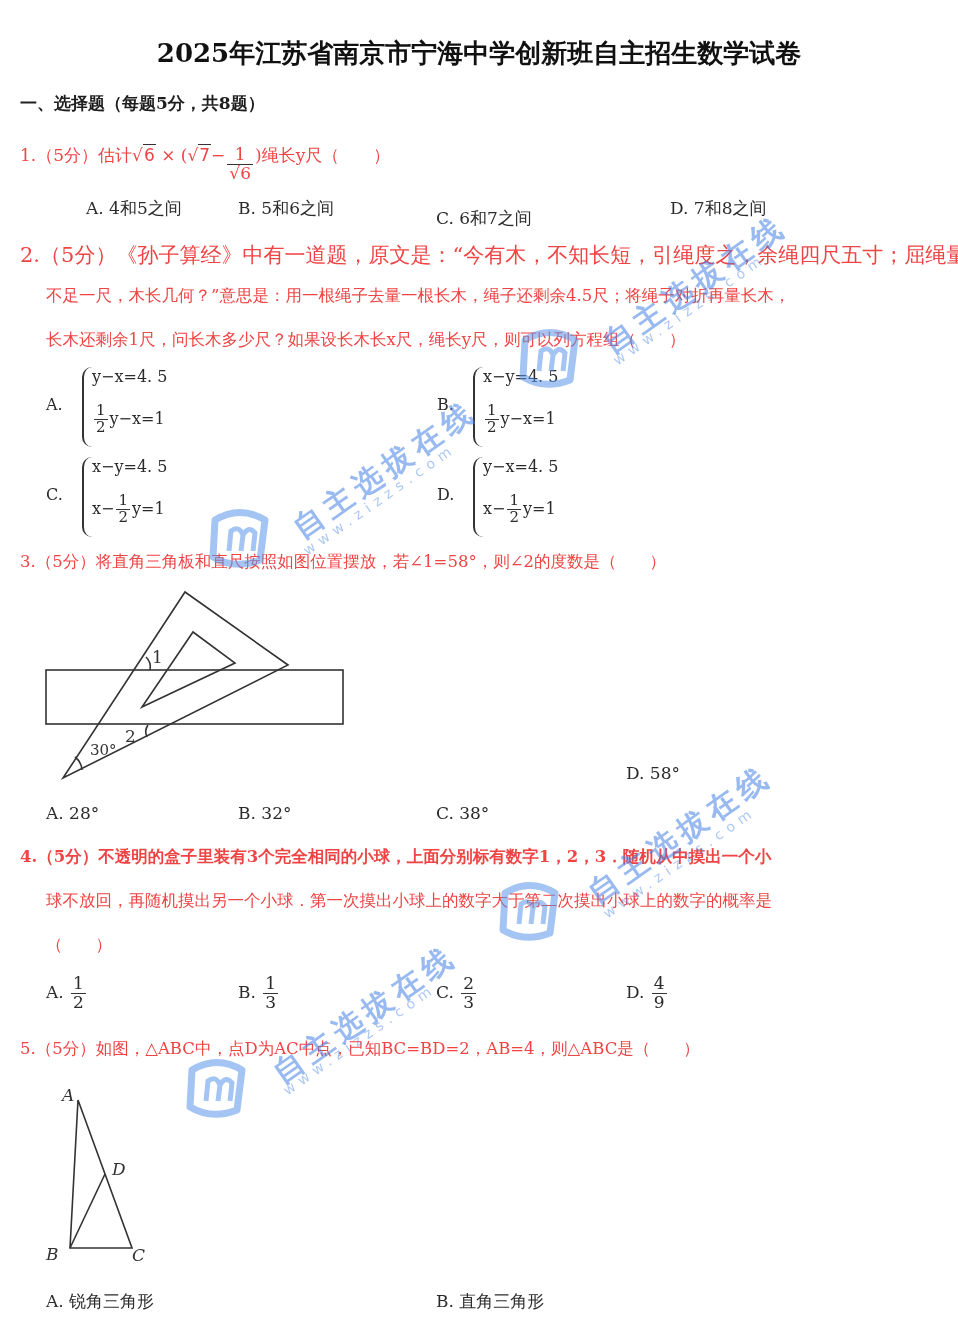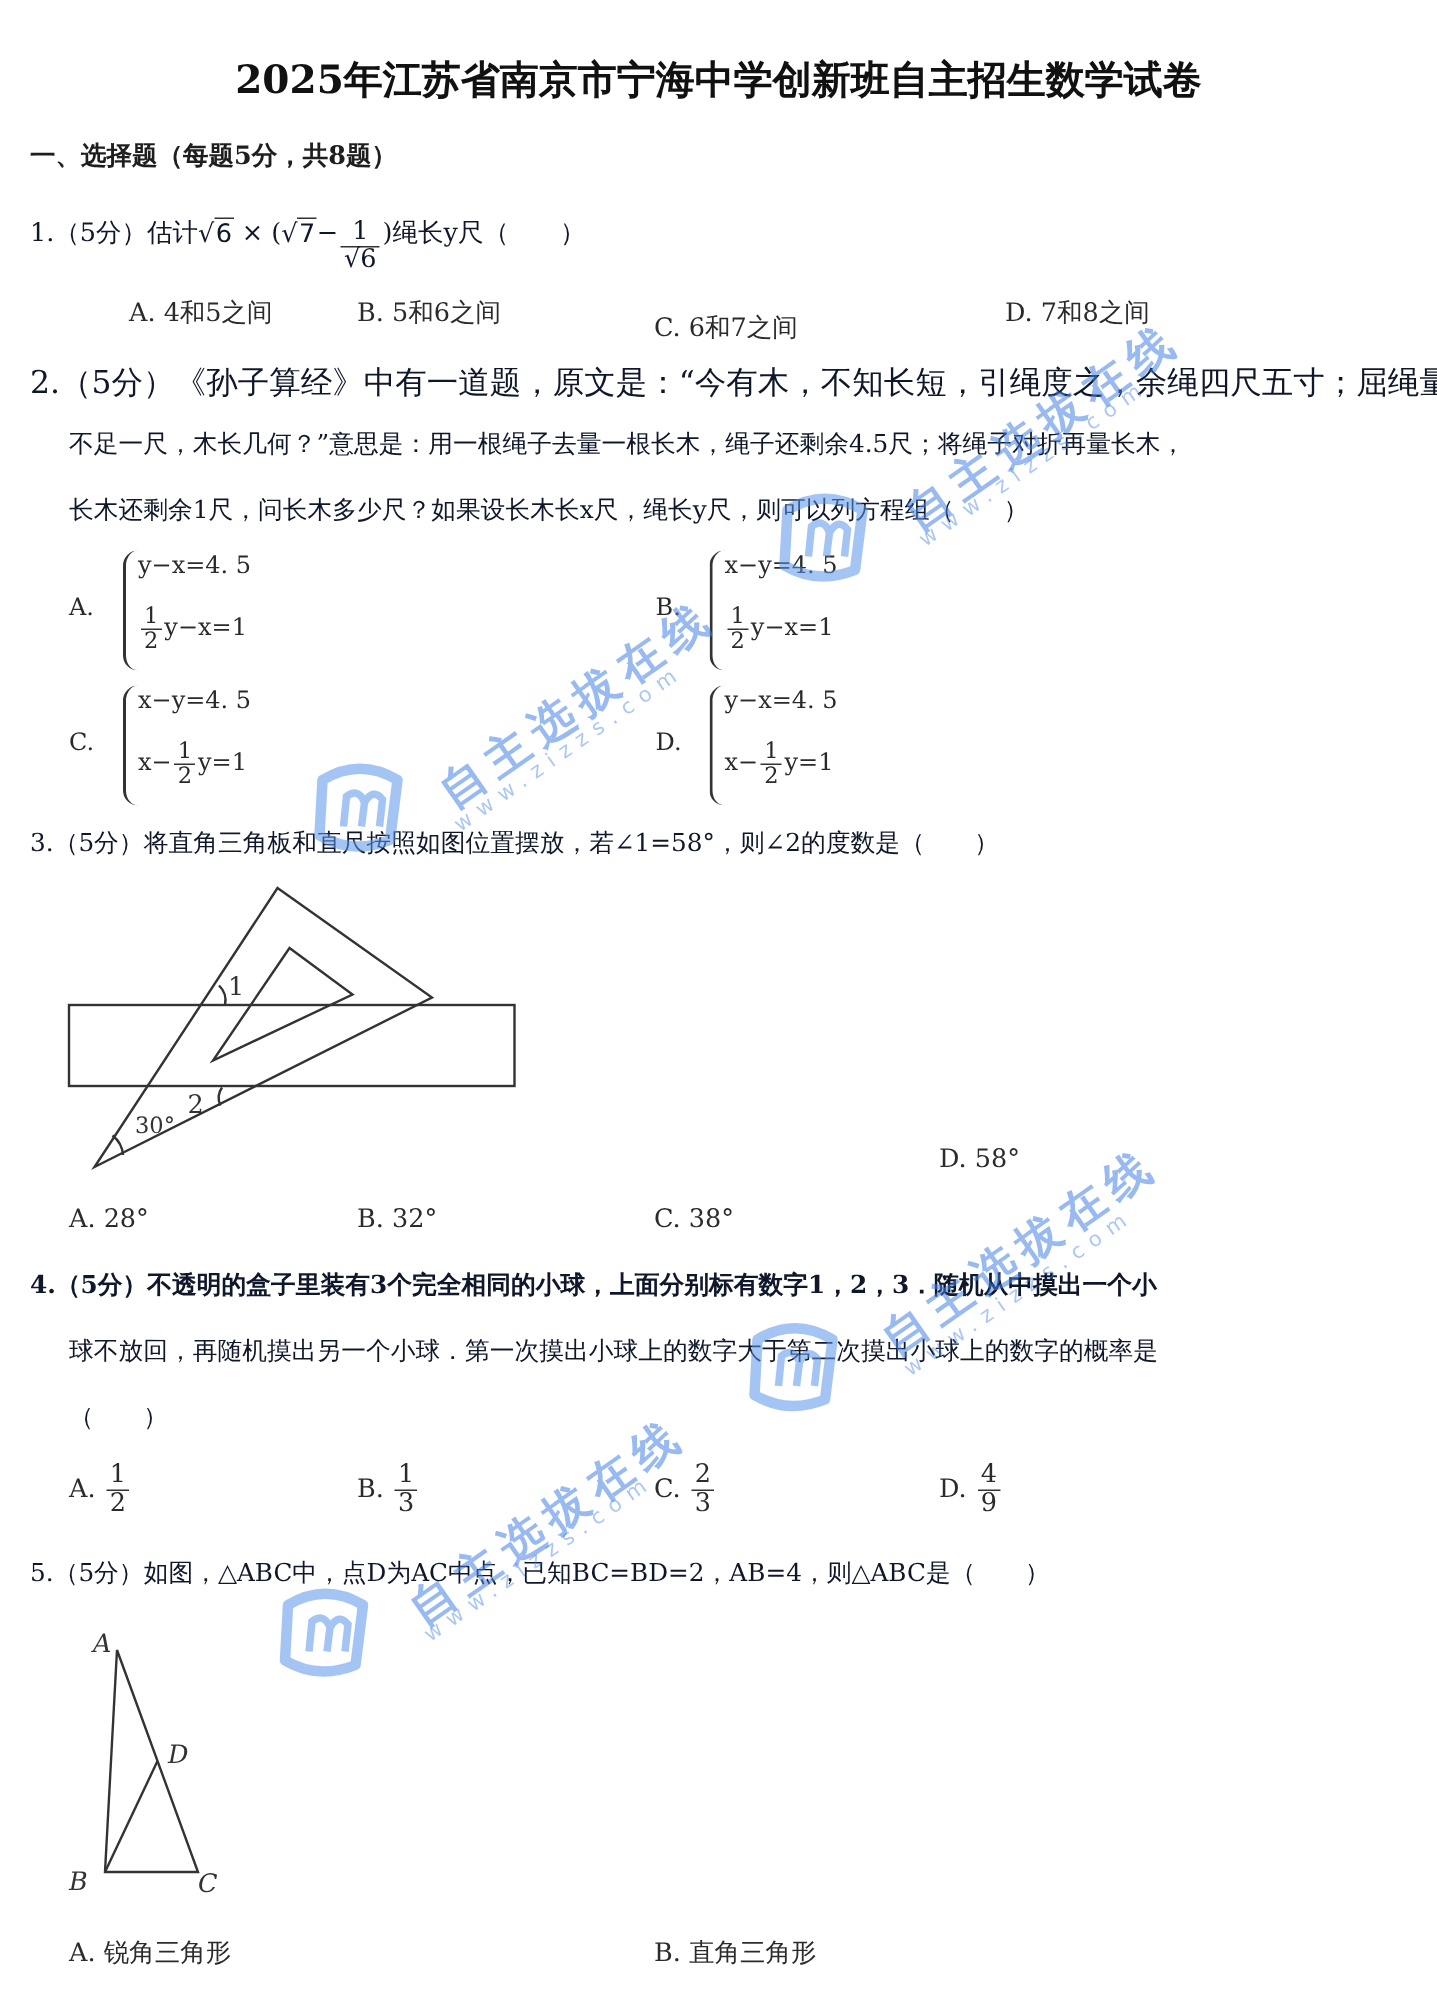--- a/index.html
+++ b/index.html
@@ -9,21 +9,21 @@
     color: #2a2a2a;
   }
   .abs { position: absolute; }
   .title {
     left: 0; top: 36px; width: 958px; text-align: center;
     font-size: 26px; font-weight: bold; color: #111; letter-spacing: 0px;
   }
   .section {
     left: 20px; top: 92px; font-size: 17px; font-weight: bold; color: #1e1e1e;
   }
-  .q { font-size: 17px; color: #0f172a; white-space: nowrap; }
+  .q { font-size: 17px; color: #ef4444; white-space: nowrap; }
   .opt { font-size: 17px; color: #2b2b2b; white-space: nowrap; }
   .frac { display: inline-block; vertical-align: middle; text-align: center; line-height: 1.05; margin: 0 2px; }
   .frac .num { display: block; border-bottom: 1.5px solid #333; padding: 0 2px; }
   .frac .den { display: block; padding: 0 2px; }
   .sqrt { display: inline-block; }
   .sqrt .rad { border-top: 1.5px solid #333; padding: 0 1px; font-family: "DejaVu Sans", sans-serif; }
   .brace {
     position: absolute; width: 10px; border-left: 2px solid #333;
     border-radius: 10px 0 0 10px;
   }

